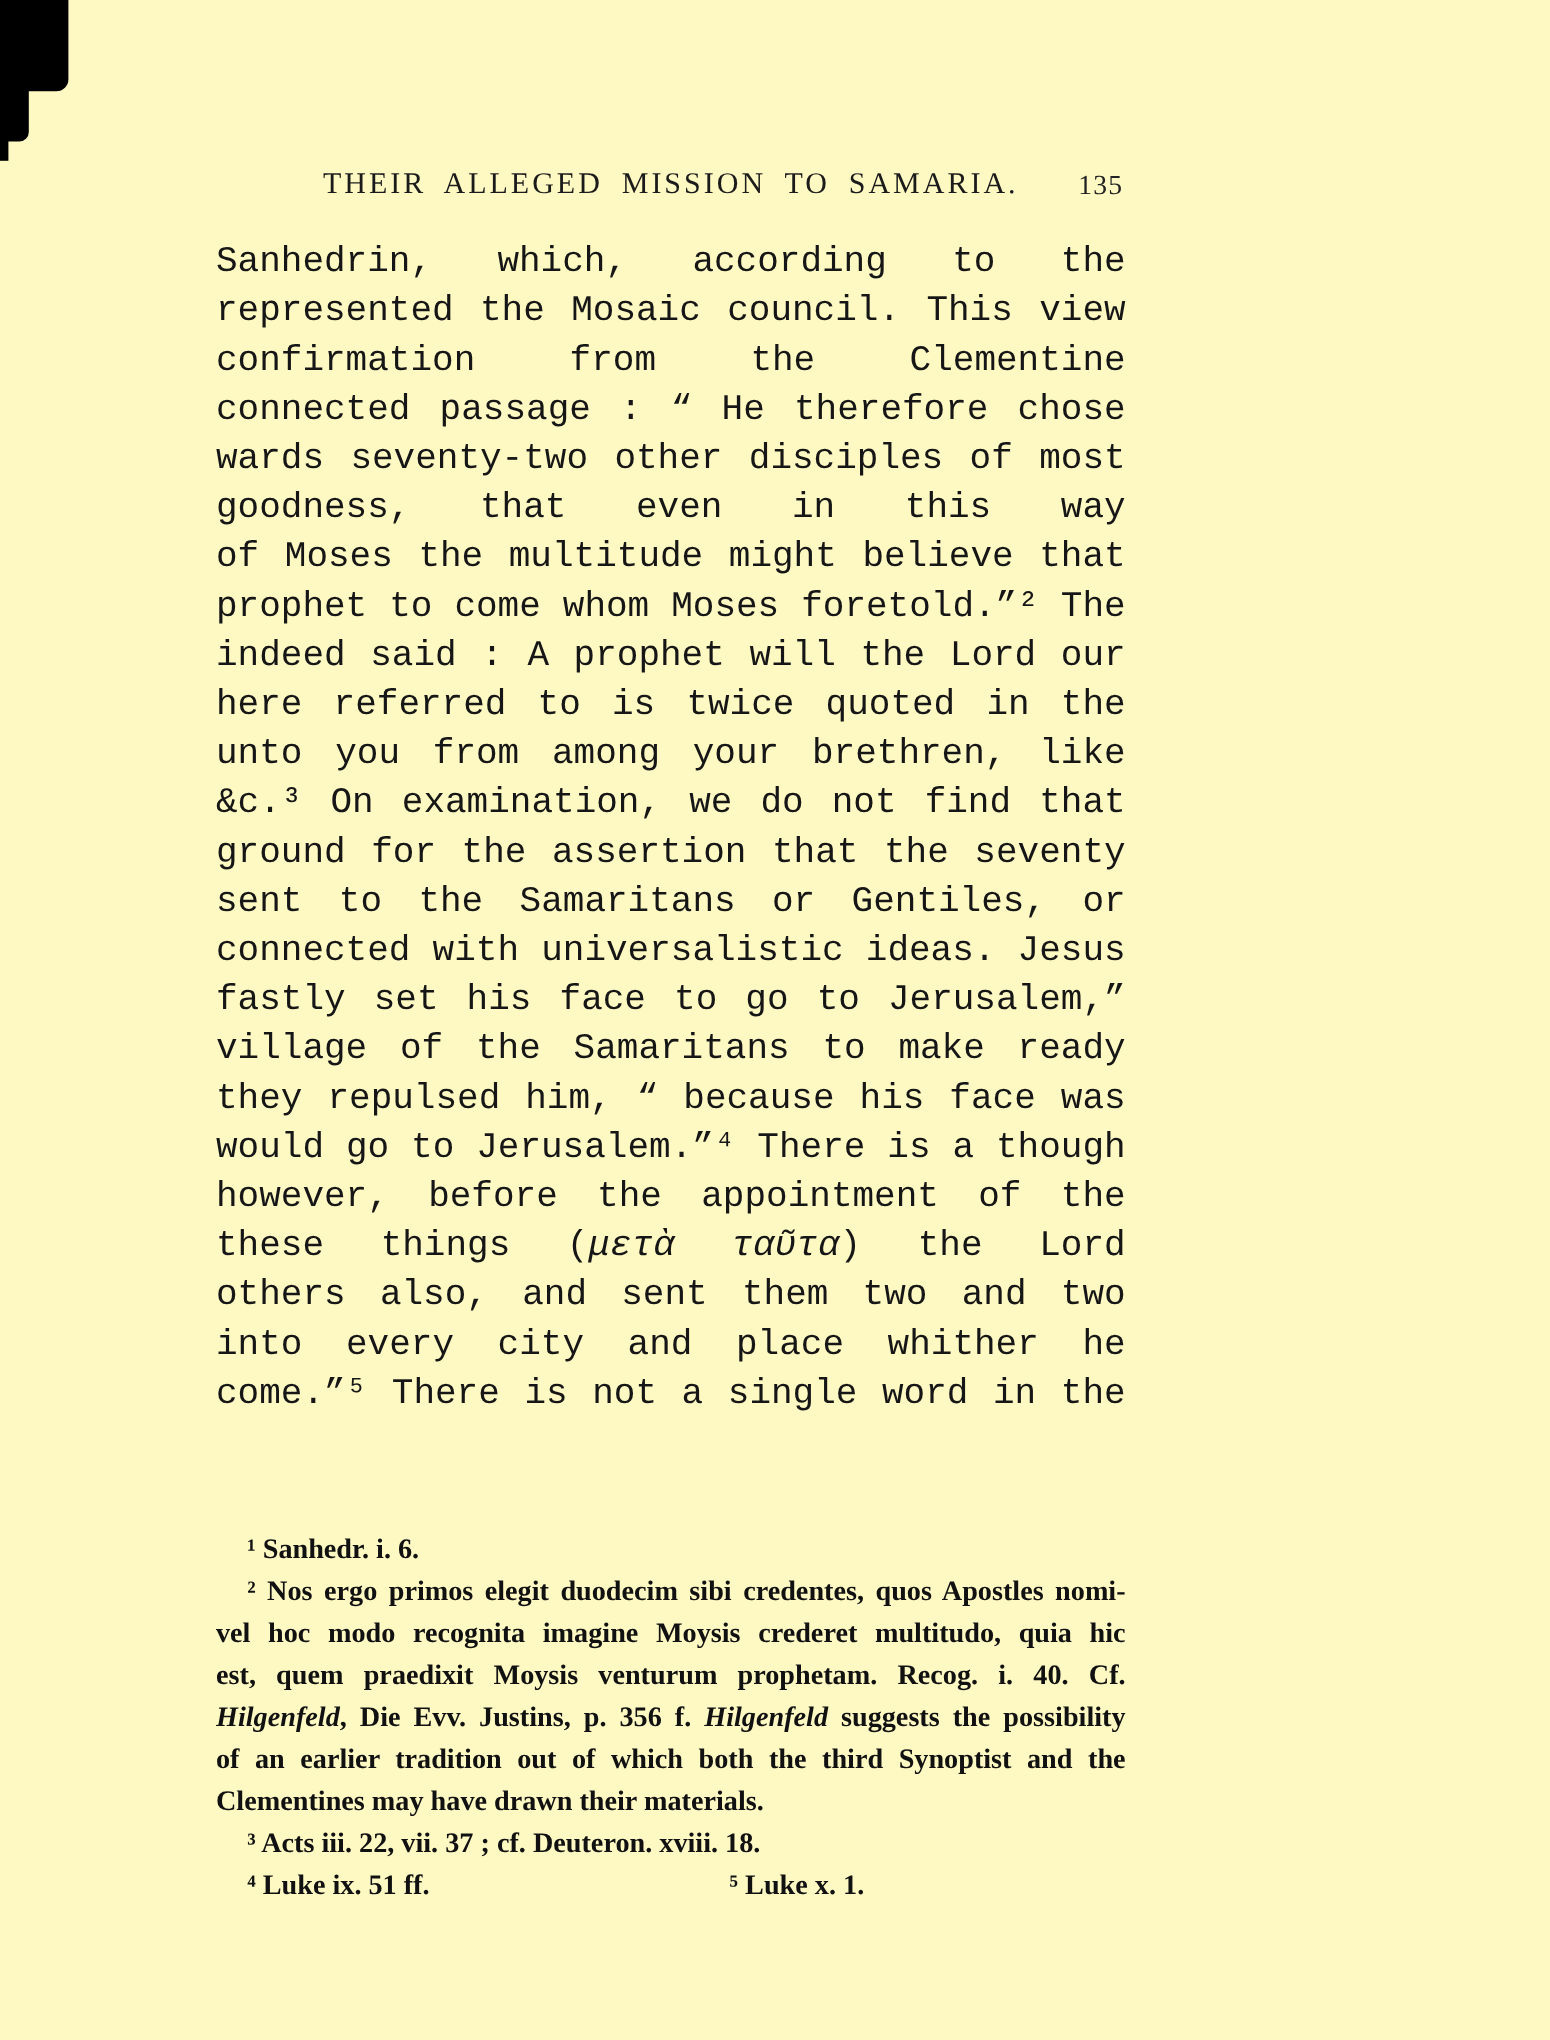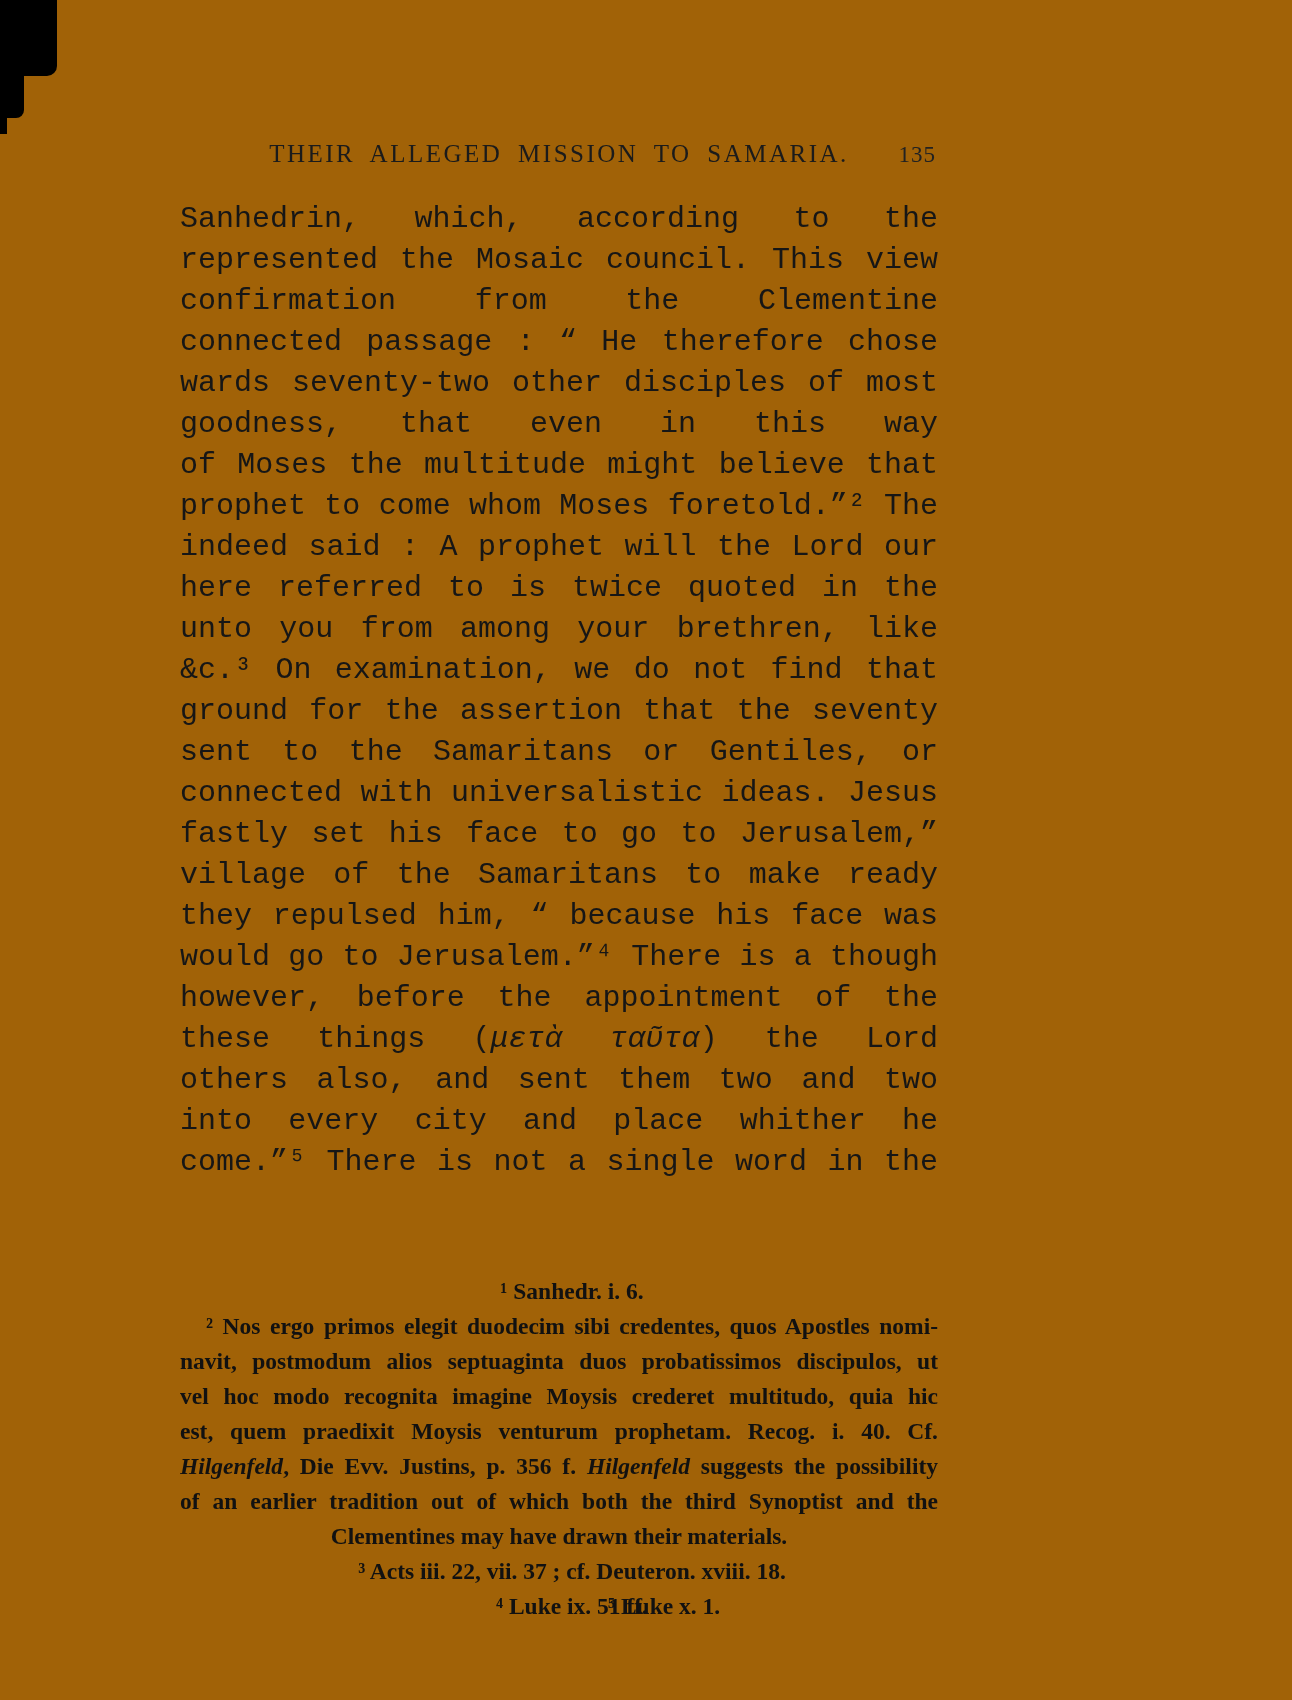--- a/index.html
+++ b/index.html
@@ -1,20 +1,20 @@
 <!DOCTYPE html>
 <html><head>
 <meta charset="utf-8">
 <style>
   html,body { margin:0; padding:0; background:#e8e8e8; }
   .page {
     position:relative;
     width:1292px; height:1700px;
     margin:0 auto;
-    background:#a16207;
+    background:#fef9c3;
     overflow:hidden;
     font-family:"Liberation Serif","DejaVu Serif",serif;
     color:#141414;
   }
   
   .artifact { position:absolute; background:#000; }
   .a-corner { left:0; top:0; width:57px; height:76px; border-bottom-right-radius:10px; }
   .a-left   { left:0; top:0; width:24px; height:118px; border-bottom-right-radius:8px; }
   .a-edge   { left:0; top:0; width:7px;  height:134px; }
 
@@ -49,21 +49,20 @@
   .footnotes {
     position:absolute; left:180px; top:1274px; width:758px;
   }
   .fline {
     font-size:23.5px;
     line-height:35px;
     height:35px;
     overflow:hidden;
     font-weight:bold;
     color:#111;
-    text-align:center;
   }
   .fline.just { text-align:justify; text-align-last:justify; -moz-text-align-last:justify; }
   .fline.ind  { text-indent:26px; }
   .fline.two  { position:relative; }
   .fline.two .t2 { position:absolute; left:402px; top:0; }
 </style>
 </head>
 <body>
 
 <div class="page">
@@ -100,21 +99,20 @@
       <div class="bline">however, before the appointment of the seventy. “ After</div>
       <div class="bline">these things (<i>μετὰ ταῦτα</i>) the Lord appointed seventy</div>
       <div class="bline">others also, and sent them two and two before his face</div>
       <div class="bline">into every city and place whither he himself was about to</div>
       <div class="bline">come.”⁵ There is not a single word in the instructions</div>
     </div>
 
   <div class="footnotes">
       <div class="fline ind">¹ Sanhedr. i. 6.</div>
       <div class="fline just ind">² Nos ergo primos elegit duodecim sibi credentes, quos Apostles nomi-</div>
-      <div class="fline just">navit, postmodum alios septuaginta duos probatissimos discipulos, ut</div>
       <div class="fline just">vel hoc modo recognita imagine Moysis crederet multitudo, quia hic</div>
       <div class="fline just">est, quem praedixit Moysis venturum prophetam. Recog. i. 40. Cf.</div>
       <div class="fline just"><i>Hilgenfeld</i>, Die Evv. Justins, p. 356 f. <i>Hilgenfeld</i> suggests the possibility</div>
       <div class="fline just">of an earlier tradition out of which both the third Synoptist and the</div>
       <div class="fline">Clementines may have drawn their materials.</div>
       <div class="fline ind">³ Acts iii. 22, vii. 37 ; cf. Deuteron. xviii. 18.</div>
       <div class="fline ind two"><span>⁴ Luke ix. 51 ff.</span><span class="t2">⁵ Luke x. 1.</span></div>
     </div>
 
 </div>

